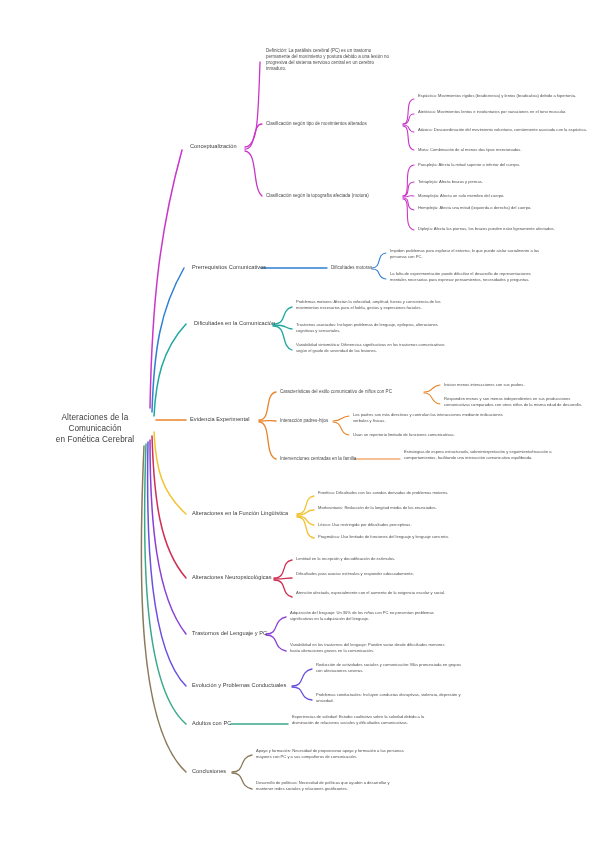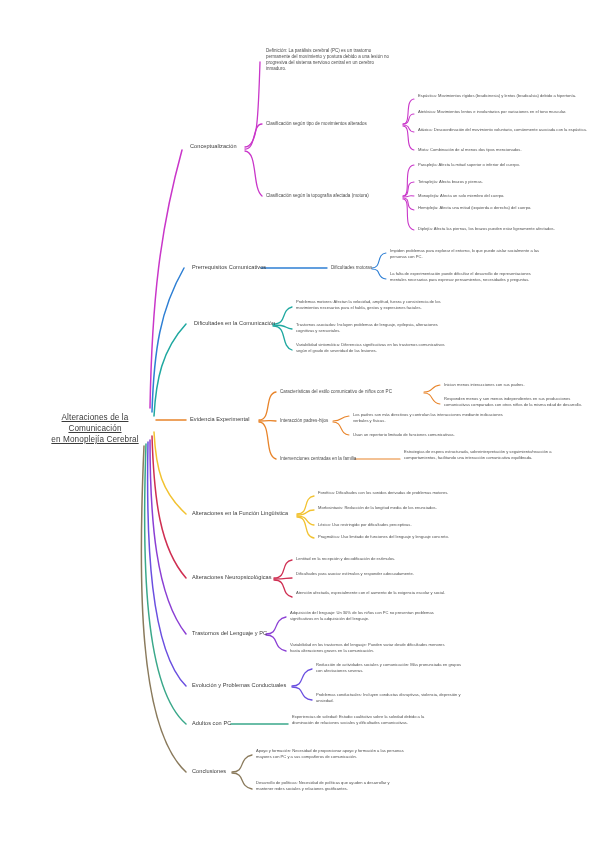--- a/index.html
+++ b/index.html
@@ -146,23 +146,23 @@
     <g stroke="#3aa88a" fill="none" stroke-linecap="round">
       <path d="M231 724 L 288 724" stroke-width="1.5"></path>
     </g>
 
     <g stroke="#8a7a5c" fill="none" stroke-linecap="round">
       <path d="M232 772 C 246 772 238 758 252 755" stroke-width="1.3"></path>
       <path d="M232 773 C 246 773 238 786 252 789" stroke-width="1.3"></path>
     </g>
   </svg>
 
-  <div class="node root" style="left:40px; top:412px; width:110px;text-decoration:underline;">
+  <div class="node root" style="left:40px; top:412px; width:110px;">
     <div>Alteraciones de la Comunicación</div>
-    <div>en Monoplejía Cerebral</div>
+    <div>en Fonética Cerebral</div>
   </div>
 
   <div class="node l1" style="left:190px; top:143px;">
     <span>Conceptualización</span>
   </div>
 
   <div class="node l2" style="left:266px; top:48px; width:124px;">
     <span>Definición: La parálisis cerebral (PC) es un trastorno permanente del movimiento y postura debido a una lesión no progresiva del sistema nervioso central en un cerebro inmaduro.</span>
   </div>
 

